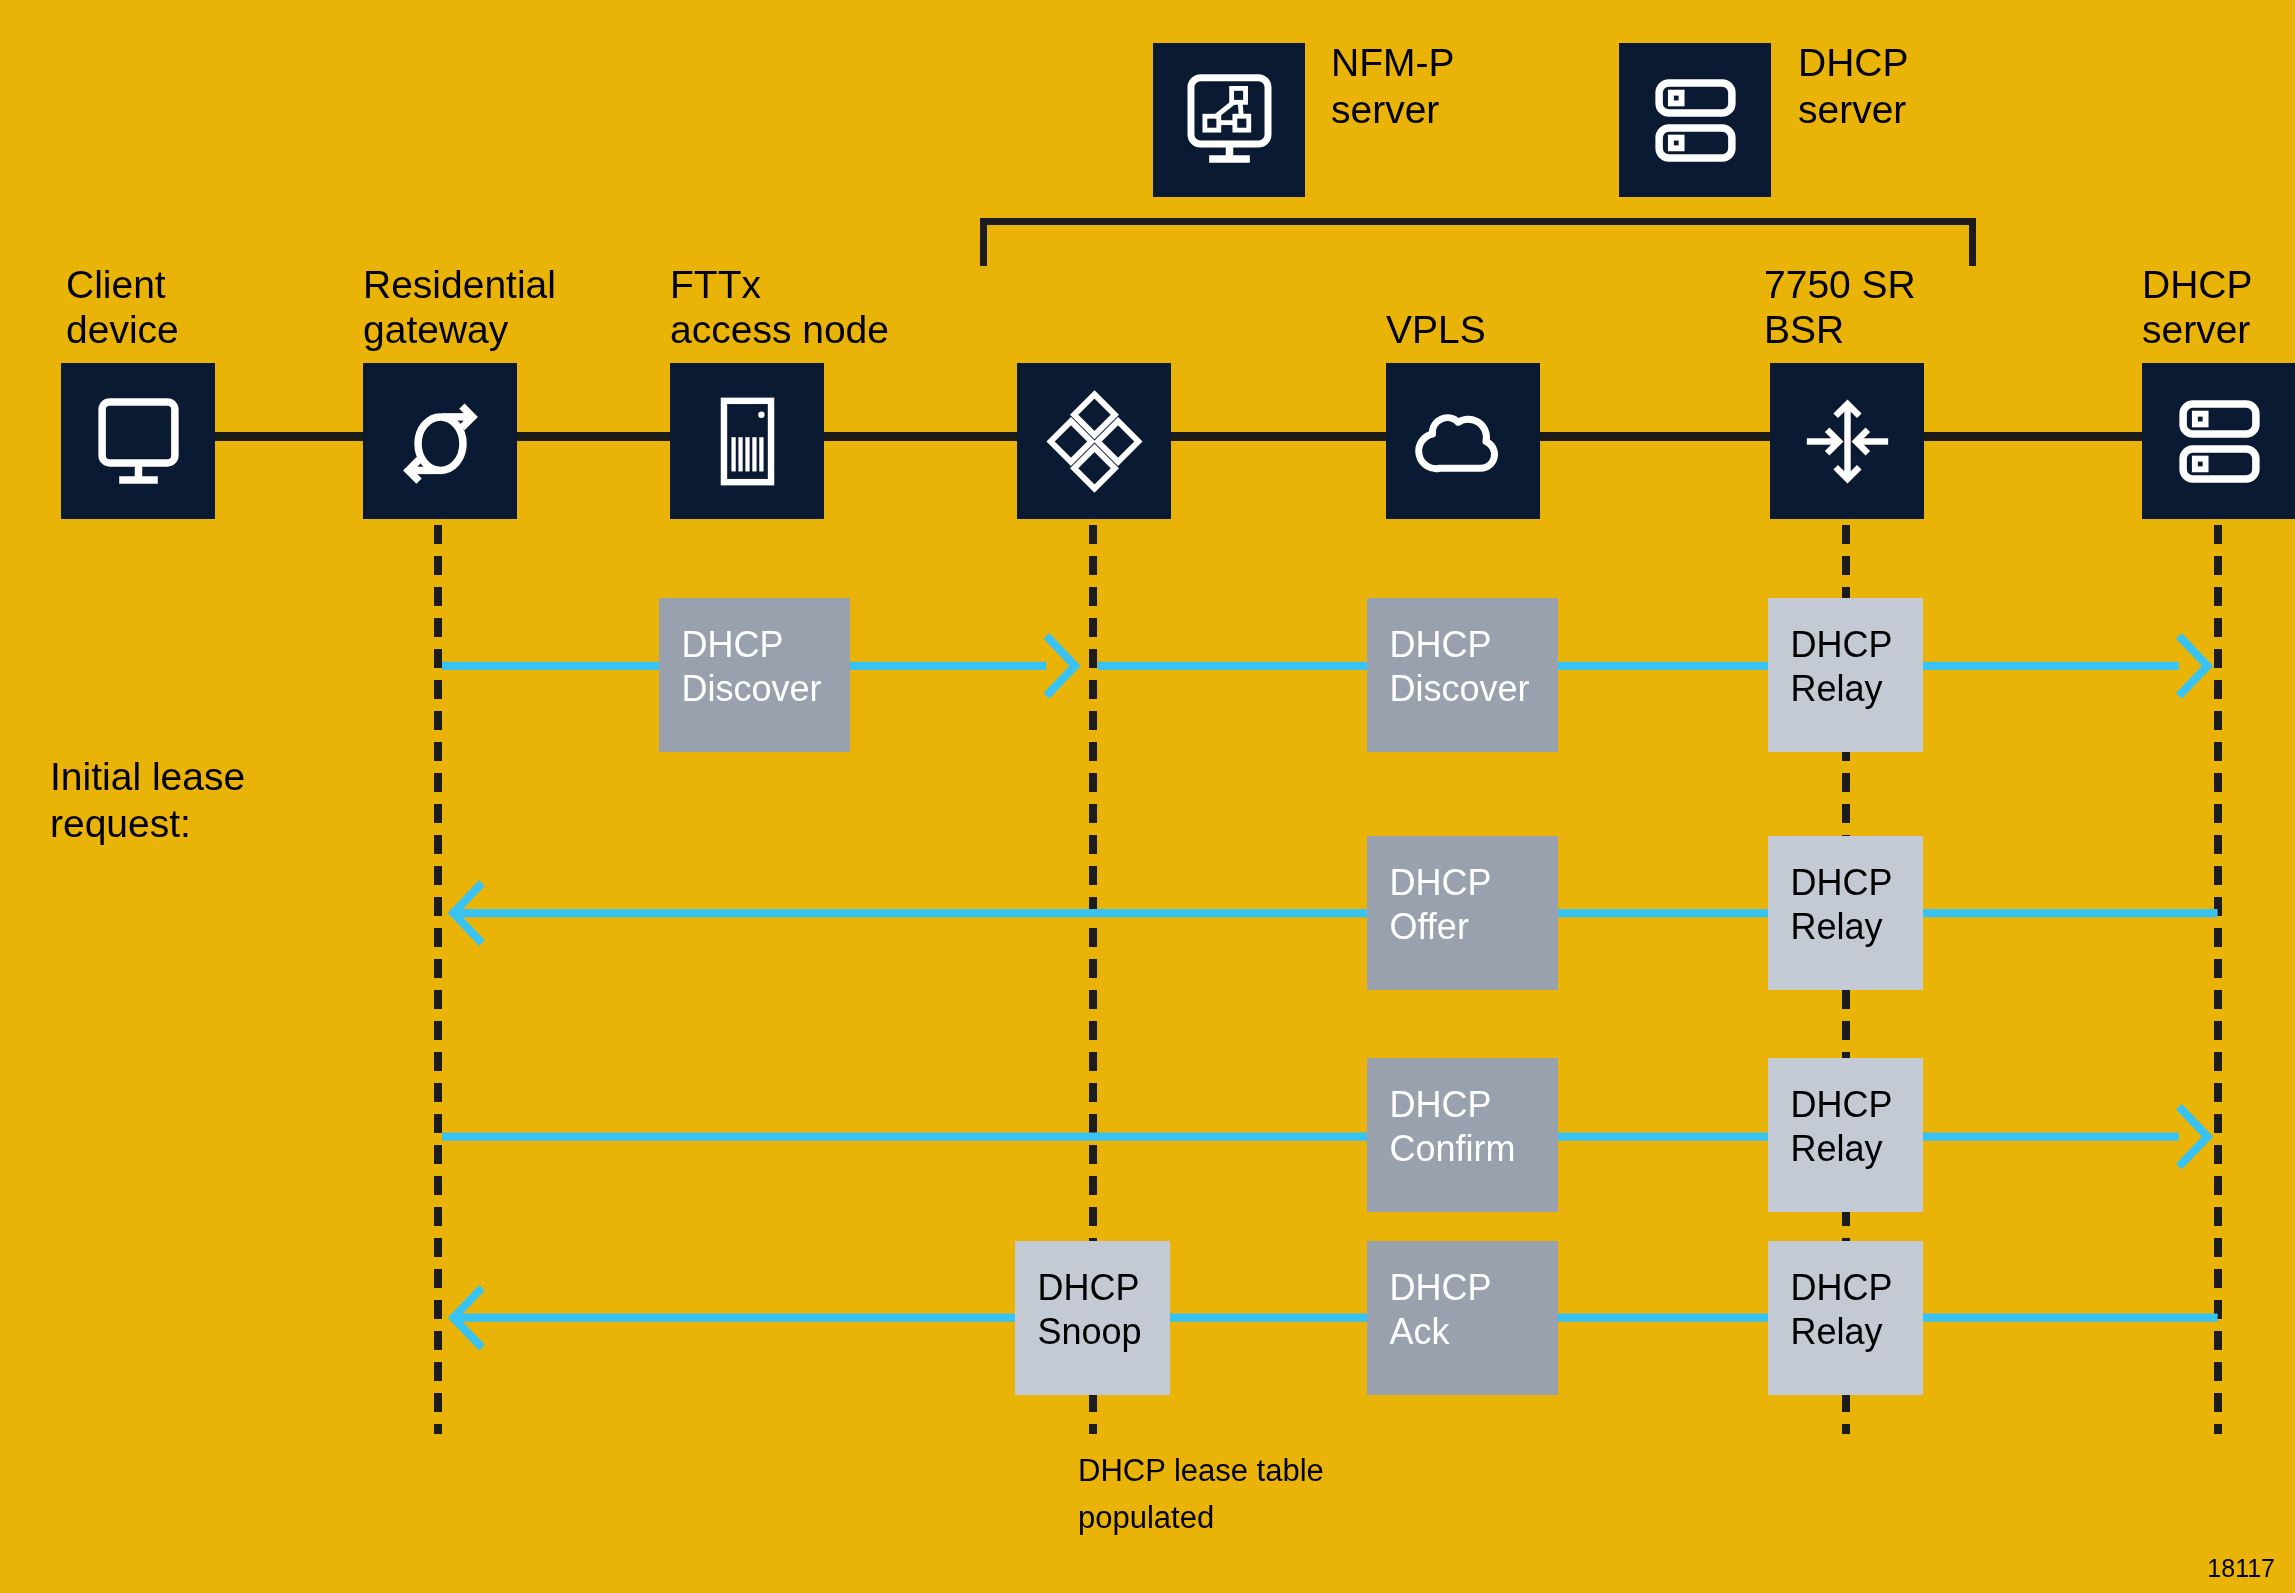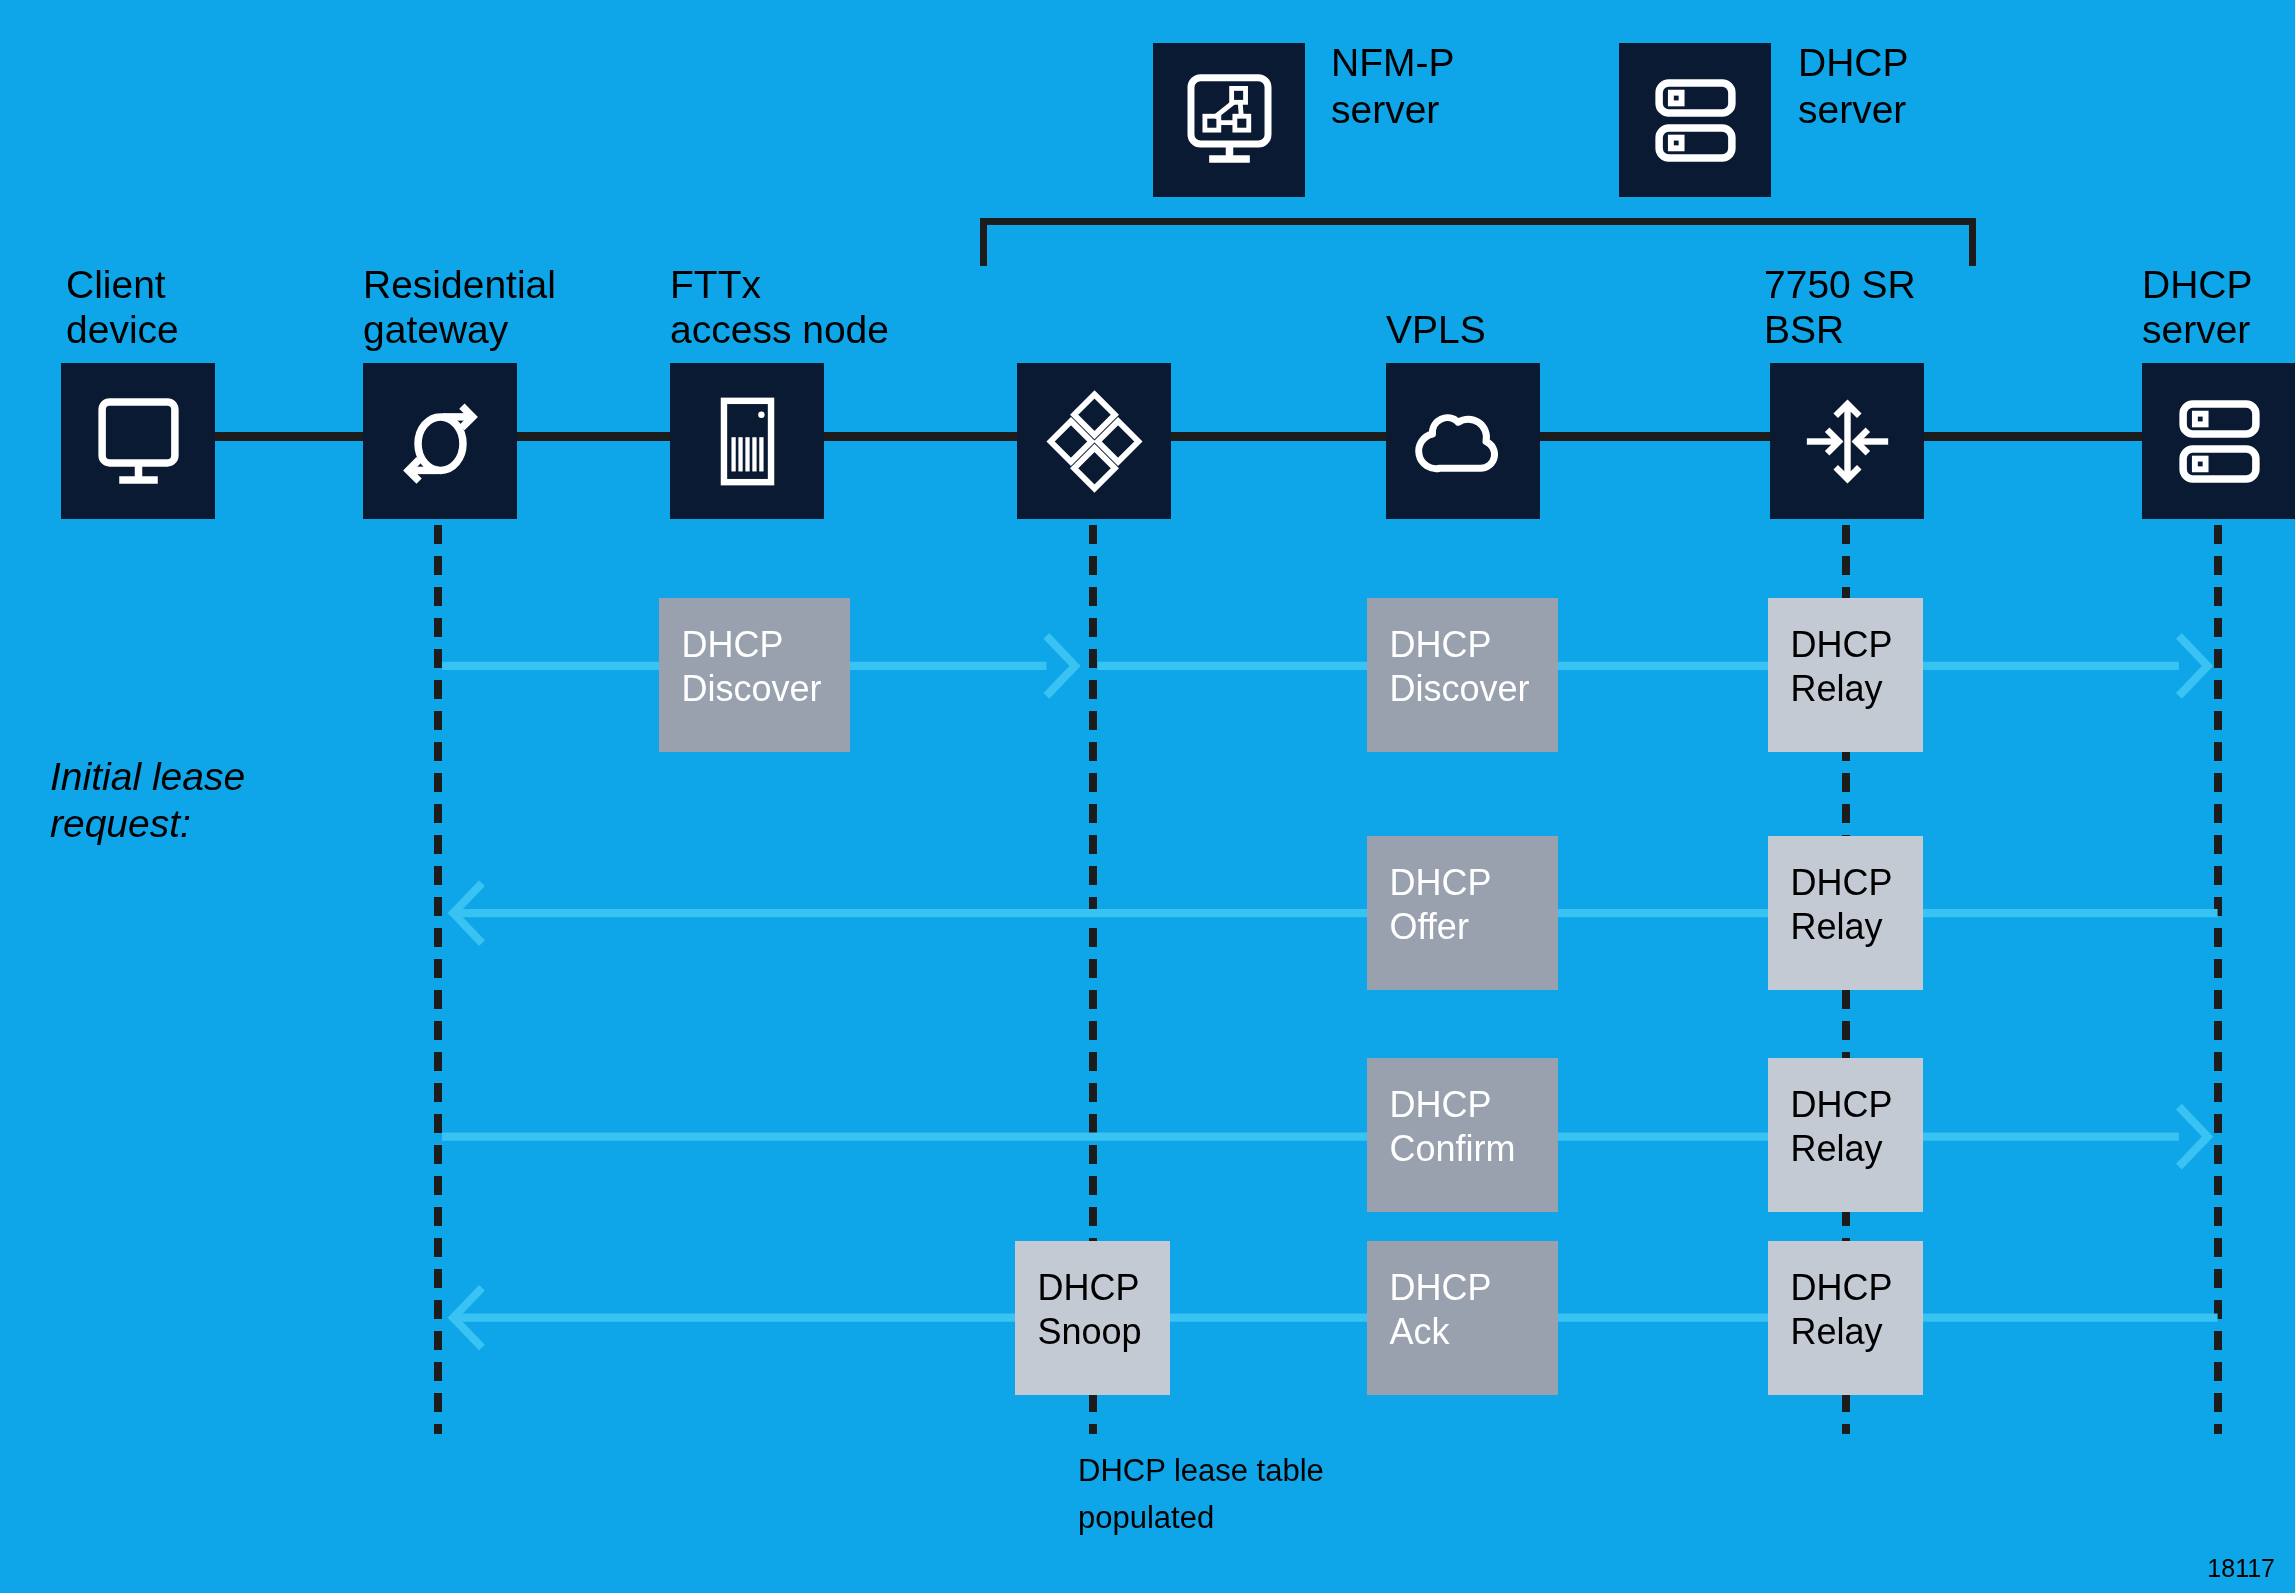--- a/index.html
+++ b/index.html
@@ -1,34 +1,34 @@
 <!DOCTYPE html>
 <html style="font-size:10px"><head>
 <meta charset="utf-8">
 <style>
   html,body{margin:0;padding:0;background:#ffffff;}
-  .canvas{position:relative;width:2295px;height:1594px;background:#0ea5e9;
+  .canvas{position:relative;width:2295px;height:1594px;background:#eab308;
           font-family:"Liberation Sans",sans-serif;color:#000;overflow:hidden;}
 
   
   .connector{position:absolute;left:137px;top:432px;width:2079px;height:8.7px;background:#1c1c1c;z-index:1;}
   .bracket{position:absolute;left:980px;top:218px;width:982px;height:41px;
            border-top:7.5px solid #1c1c1c;border-left:7.5px solid #1c1c1c;border-right:7.5px solid #1c1c1c;z-index:1;}
   .dash-v{position:absolute;top:525px;width:7.5px;height:909px;z-index:1;
           background:repeating-linear-gradient(180deg,#1c1c1c 0px,#1c1c1c 19px,transparent 19px,transparent 31px);}
 
   
   .navy-box{position:absolute;width:154px;height:156px;background:#0b1a33;z-index:3;
             display:flex;align-items:center;justify-content:center;}
   .navy-box svg{width:107px;height:107px;stroke:#ffffff;fill:none;stroke-width:6.5;}
 
   
   .node-label{position:absolute;top:262px;font-size:39px;line-height:45px;white-space:nowrap;z-index:3;}
   .top-label{position:absolute;top:39px;font-size:39px;line-height:47px;white-space:nowrap;z-index:3;}
-  .phase-label{position:absolute;left:50px;font-size:39px;line-height:47px;white-space:nowrap;z-index:3;font-style:italic;}
+  .phase-label{position:absolute;left:50px;font-size:39px;line-height:47px;white-space:nowrap;z-index:3;}
   .footnote{position:absolute;left:1078px;top:1447px;font-size:31px;line-height:47px;white-space:nowrap;z-index:3;}
   .fignum{position:absolute;right:20px;top:1554px;font-size:25px;z-index:3;}
   .lbl-line{display:block;min-height:45px;}
 
   
   .msg{position:absolute;height:154px;box-sizing:border-box;padding:25px 6.2px 0 22.5px;
        font-size:36px;line-height:44px;z-index:3;}
   .msg.dark{width:191px;background:#99a1ae;color:#ffffff;}
   .msg.light{width:155px;background:#c3cad4;color:#000000;}
   .msg span{display:block;}

